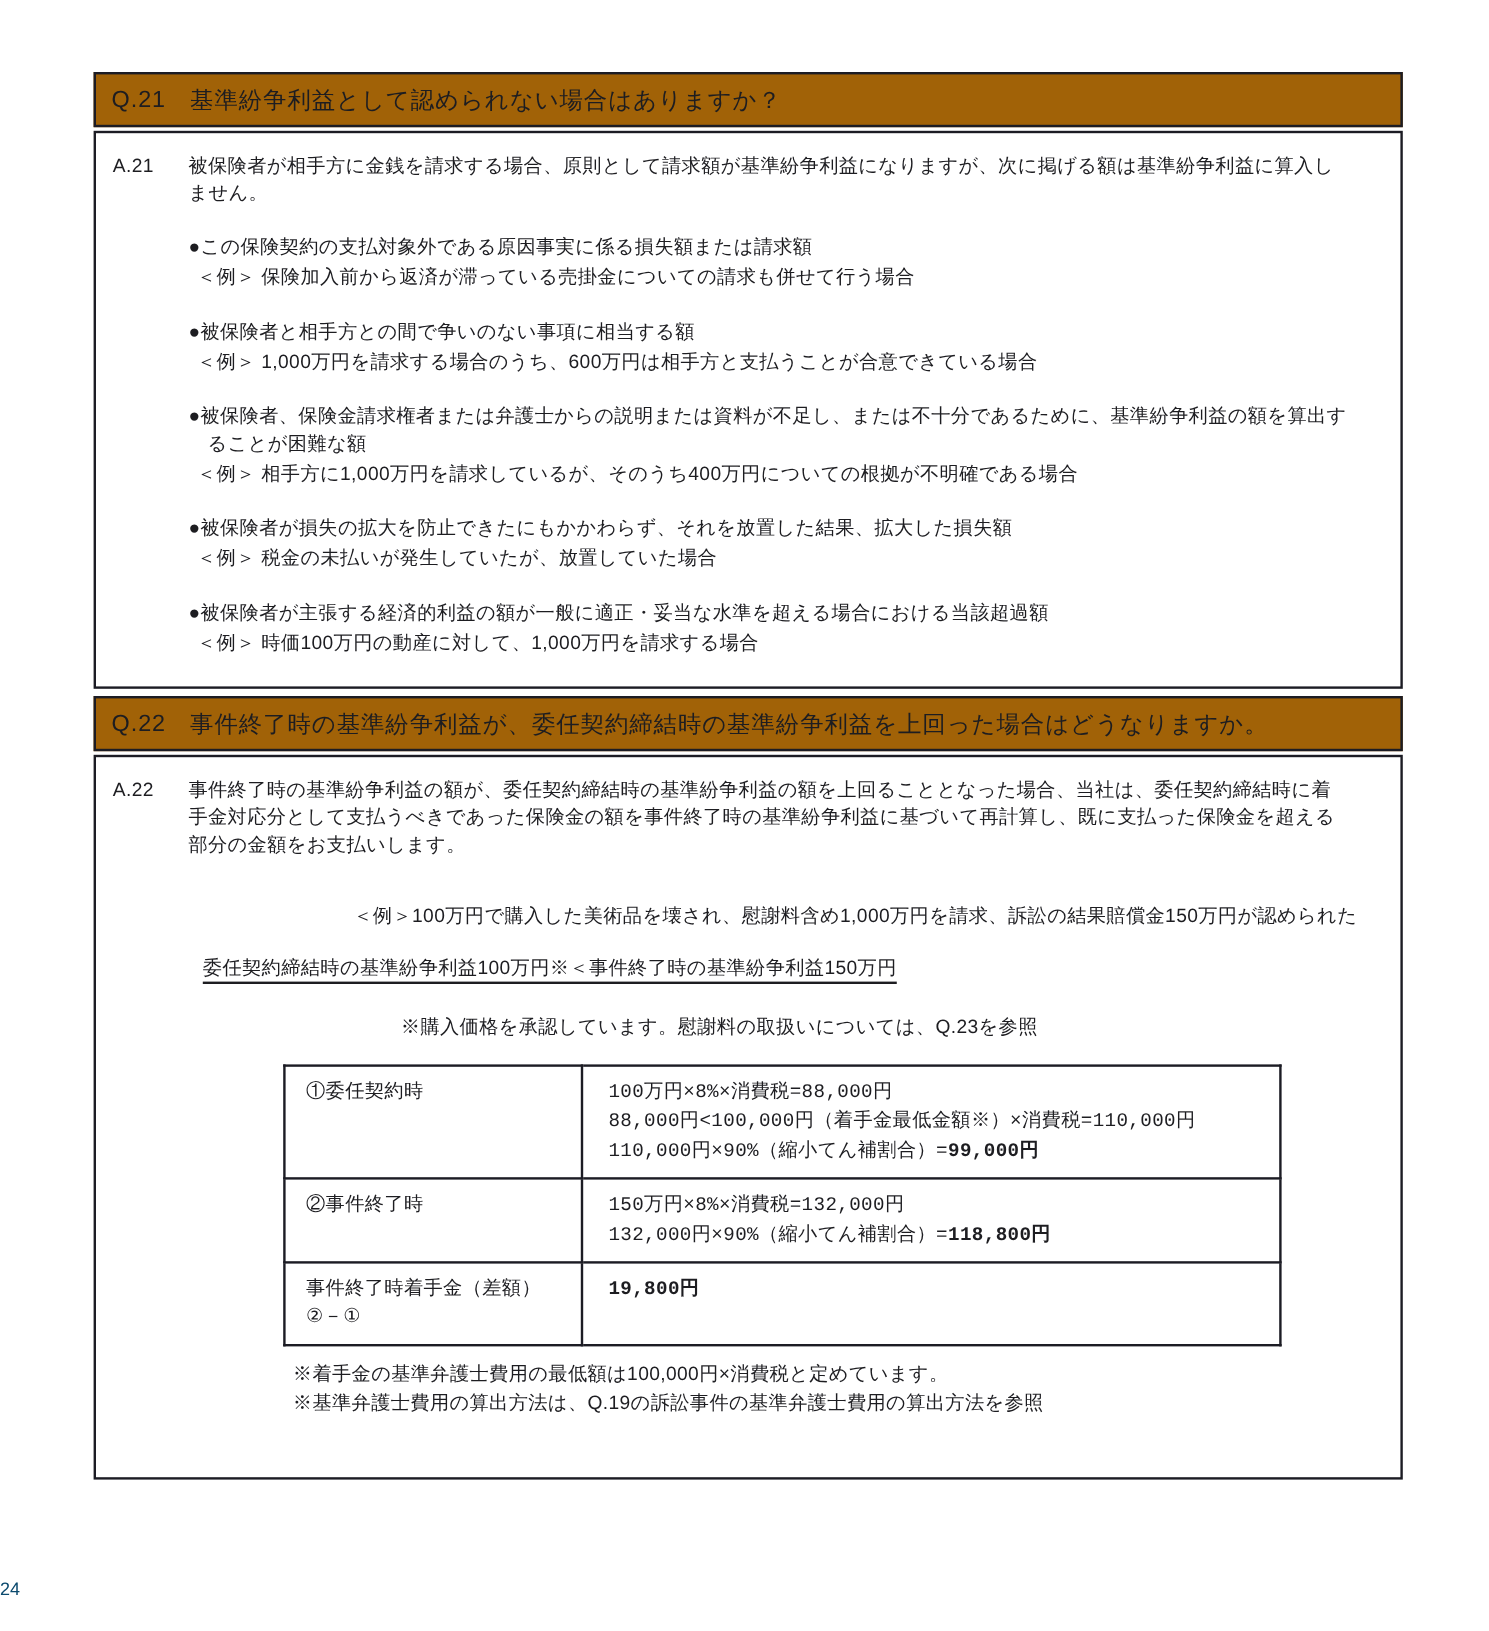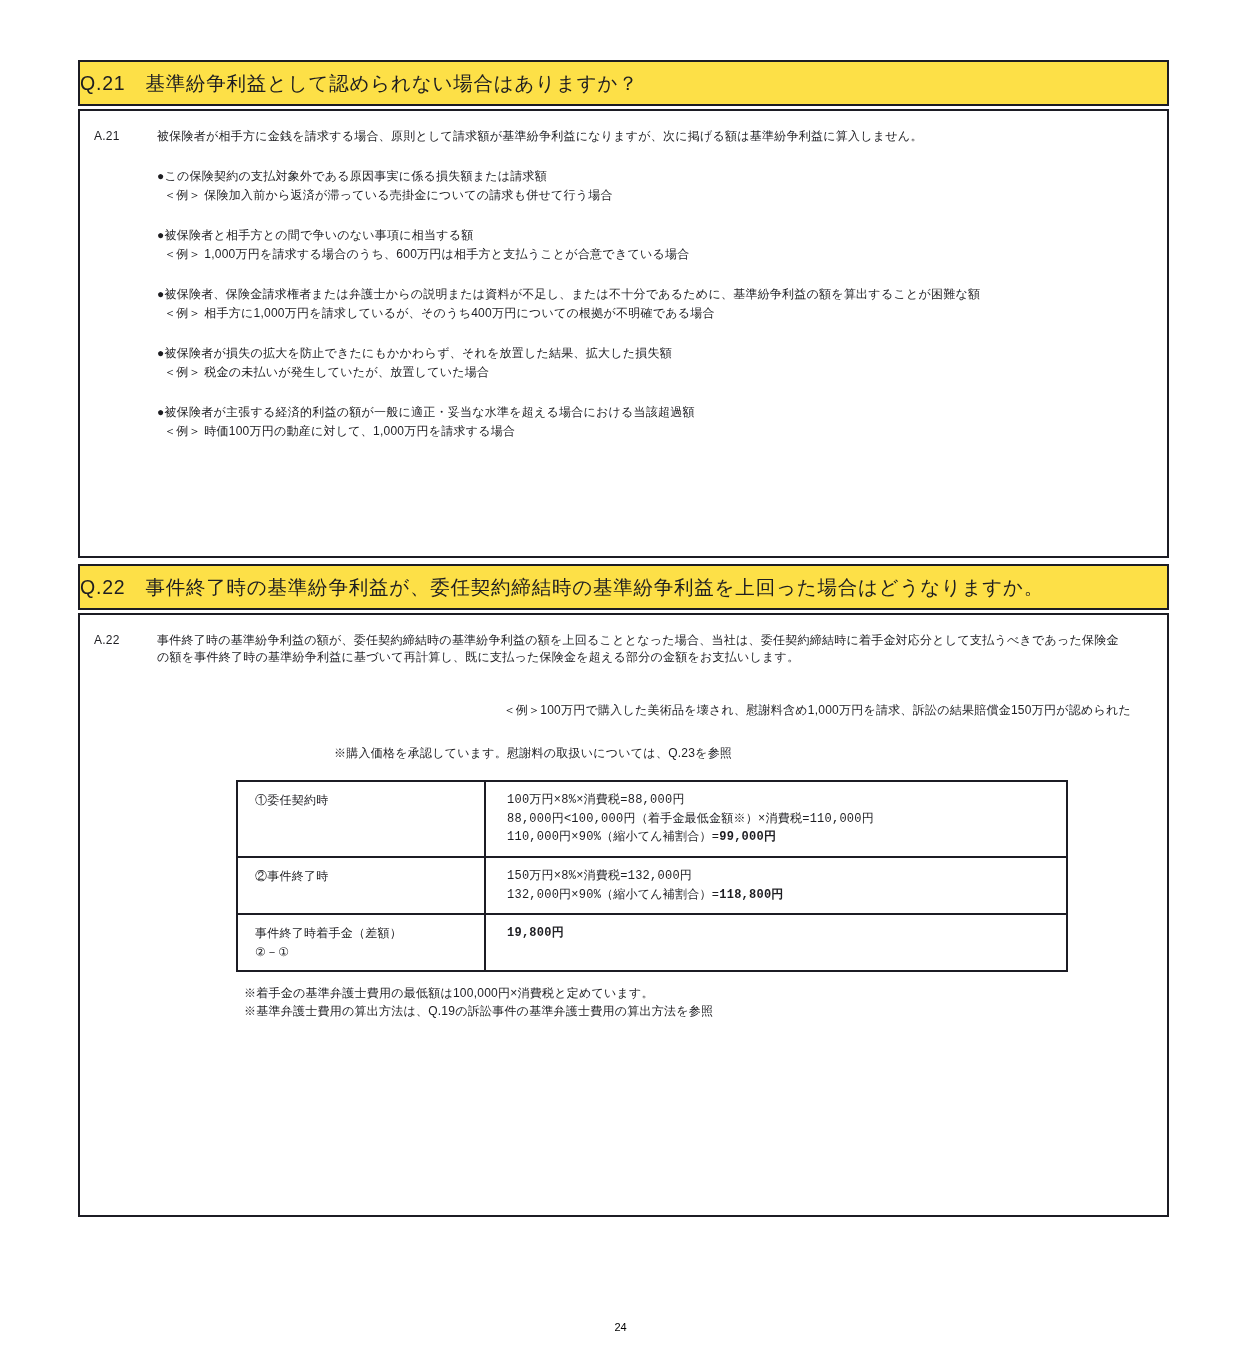--- a/index.html
+++ b/index.html
@@ -15,33 +15,33 @@
   }
   .content {
     position: absolute;
     left: 78px;
     top: 60px;
     width: 1091px;
   }
   .q-header {
     display: flex;
     align-items: center;
-    background: #fde047;
+    background: #a16207;
     border: 2px solid #1c1c24;
     min-height: 46px;
-    padding: 6px 12px 6px 0;
+    padding: 6px 12px 6px 13px;
     font-size: 19.5px;
     letter-spacing: 0.04em;
   }
   .q-label { flex-shrink: 0; margin-right: 20px; }
   .a-box {
     border: 2px solid #1c1c24;
     margin-top: 3px;
     padding: 17px 16px 24px 14px;
-    font-size: 12px;
+    font-size: 16px;
     line-height: 1.42;
     letter-spacing: 0.02em;
   }
   .a-box-21 { min-height: 449px; }
   .a-box-22 { min-height: 604px; }
   .qa-section + .qa-section { margin-top: 6px; }
   .answer-row { display: flex; }
   .answer-label { width: 63px; flex-shrink: 0; }
   .answer-content { flex: 1; padding-right: 28px; }
   .bullet-group { margin-top: 23px; }
@@ -69,23 +69,23 @@
   }
   .calc-table .col-label { width: 248px; padding: 9px 10px 9px 17px; margin-top: 24px; }
   .calc-table .col-value { padding: 9px 12px 9px 21px; font-family: Liberation Mono, monospace; }
   .result-strong { font-weight: 700; }
   .table-notes { margin: 2px 20px 0 150px; line-height: 1.5; }
   .page-footer {
     position: absolute;
     left: 0;
     bottom: 26px;
     width: 100%;
-    text-align: center;
-    font-size: 11px;
-    color: #000000;
+    text-align: left;
+    font-size: 15px;
+    color: #0c4a6e;
   }
 </style>
 </head>
 <body>
 
 <div class="page">
   <div class="content">
 
     <div class="qa-section">
       <div class="q-header">
@@ -130,20 +130,21 @@
       </div>
       <div class="a-box a-box-22">
         <div class="answer-row">
           <div class="answer-label">A.22</div>
           <div class="answer-content">
             <div class="intro">事件終了時の基準紛争利益の額が、委任契約締結時の基準紛争利益の額を上回ることとなった場合、当社は、委任契約締結時に着手金対応分として支払うべきであった保険金の額を事件終了時の基準紛争利益に基づいて再計算し、既に支払った保険金を超える部分の金額をお支払いします。</div>
           </div>
         </div>
 
         <div class="q22-example">＜例＞100万円で購入した美術品を壊され、慰謝料含め1,000万円を請求、訴訟の結果賠償金150万円が認められた</div>
+        <div class="q22-comparison">委任契約締結時の基準紛争利益100万円※＜事件終了時の基準紛争利益150万円</div>
         <div class="q22-comparison-note">※購入価格を承認しています。慰謝料の取扱いについては、Q.23を参照</div>
 
         <table class="calc-table">
           <tbody>
             <tr>
               <td class="col-label">①委任契約時</td>
               <td class="col-value">
                 <div>100万円×8%×消費税=88,000円</div>
                 <div>88,000円&lt;100,000円（着手金最低金額※）×消費税=110,000円</div>
                 <div><span>110,000円×90%（縮小てん補割合）=</span><span class="result-strong">99,000円</span></div>

